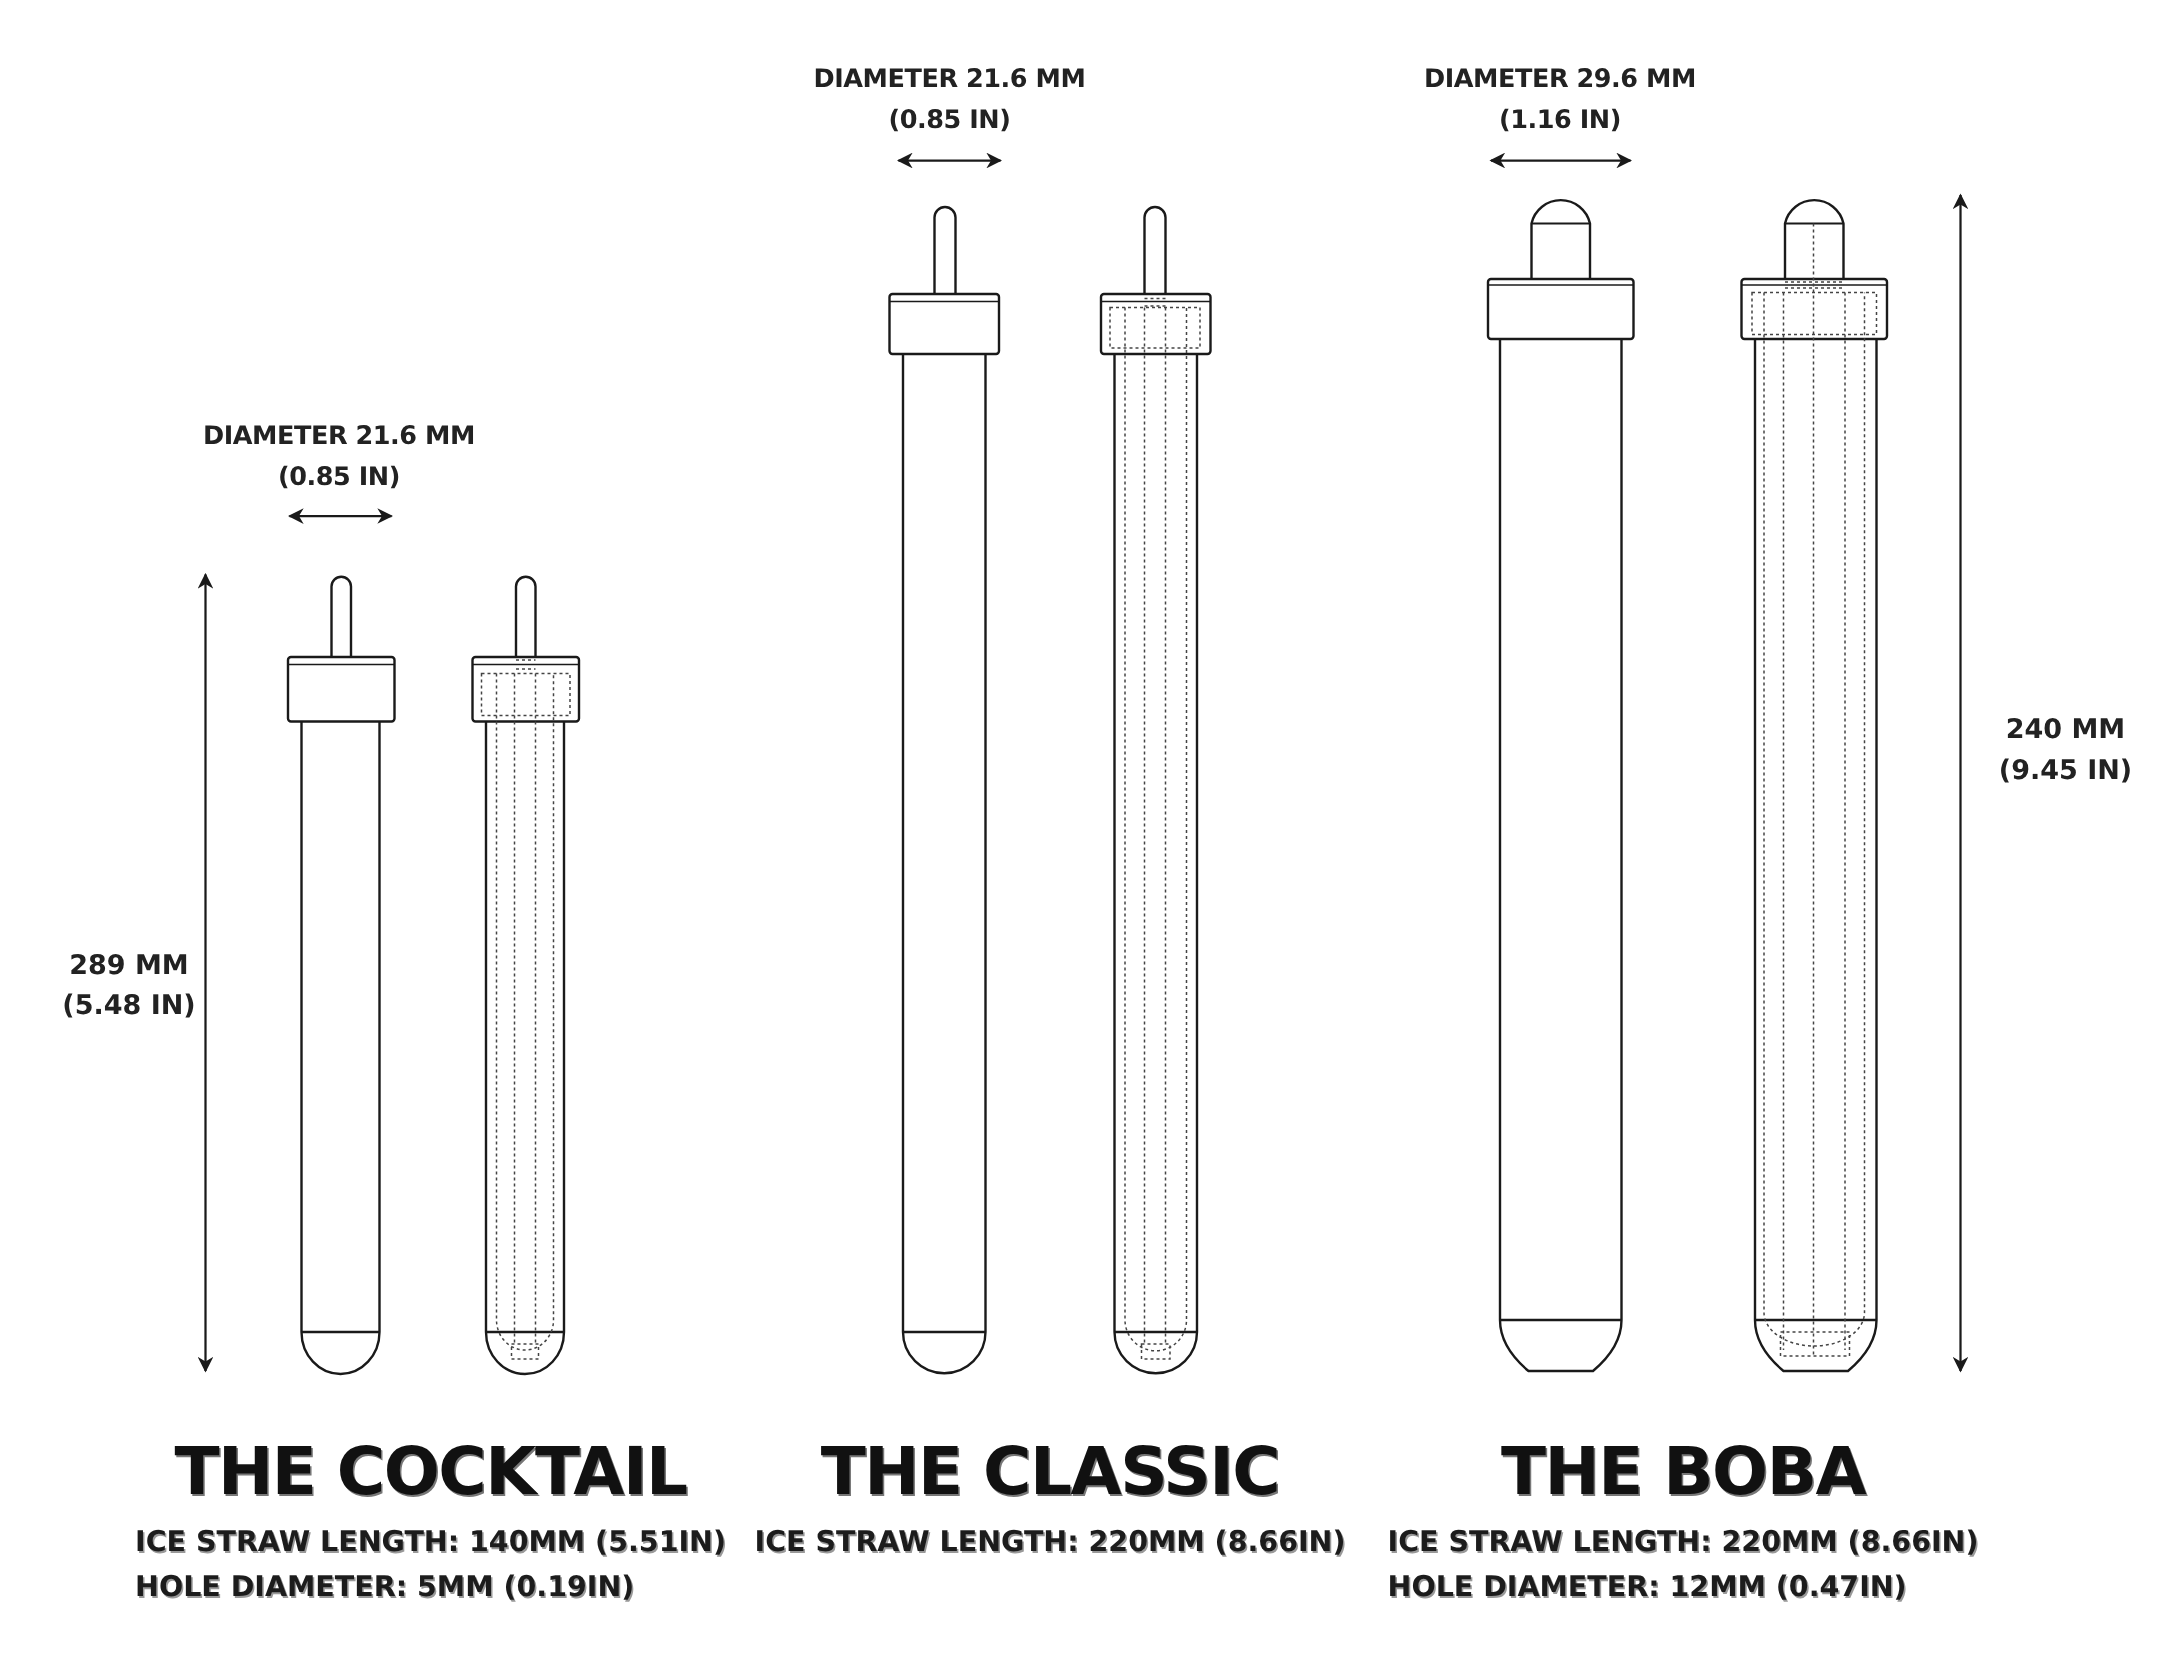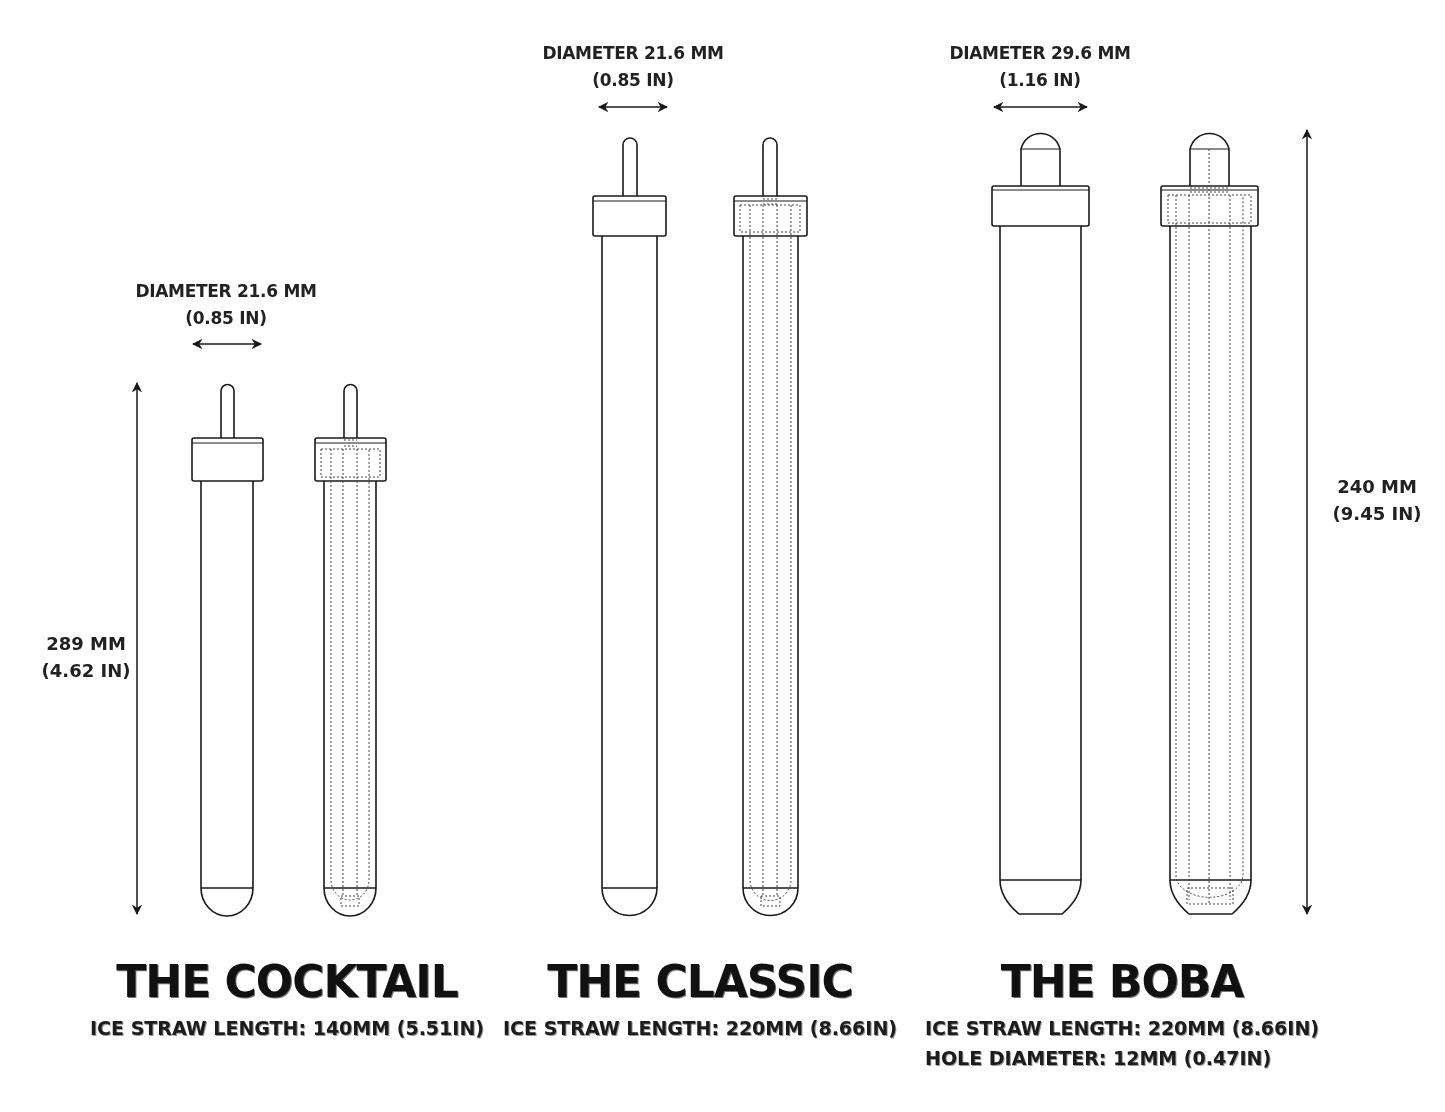--- a/index.html
+++ b/index.html
@@ -129,34 +129,35 @@
   <span class="line">(0.85 IN)</span>
 </div>
 
 <div class="label" style="left:1040px; top:40px;">
   <span class="line">DIAMETER 29.6 MM</span>
   <span class="line">(1.16 IN)</span>
 </div>
 
 <div class="dim-v" style="left:86px; top:630px;">
   <span style="display:block">289 MM</span>
-  <span style="display:block">(4.62 IN)</span>
+  <span style="display:block">(5.48 IN)</span>
 </div>
 
 <div class="dim-v" style="left:1377px; top:473px;">
   <span style="display:block">240 MM</span>
   <span style="display:block">(9.45 IN)</span>
 </div>
 
 <div class="title" style="left:287px; top:957px;">THE COCKTAIL</div>
 <div class="title" style="left:700px; top:957px;">THE CLASSIC</div>
 <div class="title" style="left:1122px; top:957px;">THE BOBA</div>
 
 <div class="spec" style="left:287px; top:1013px;">
   <span class="line">ICE STRAW LENGTH: 140MM (5.51IN)</span>
+  <span class="line">HOLE DIAMETER: 5MM (0.19IN)</span>
 </div>
 
 <div class="spec" style="left:700px; top:1013px;">
   <span class="line">ICE STRAW LENGTH: 220MM (8.66IN)</span>
 </div>
 
 <div class="spec" style="left:1122px; top:1013px;">
   <span class="line">ICE STRAW LENGTH: 220MM (8.66IN)</span>
   <span class="line">HOLE DIAMETER: 12MM (0.47IN)</span>
 </div>

